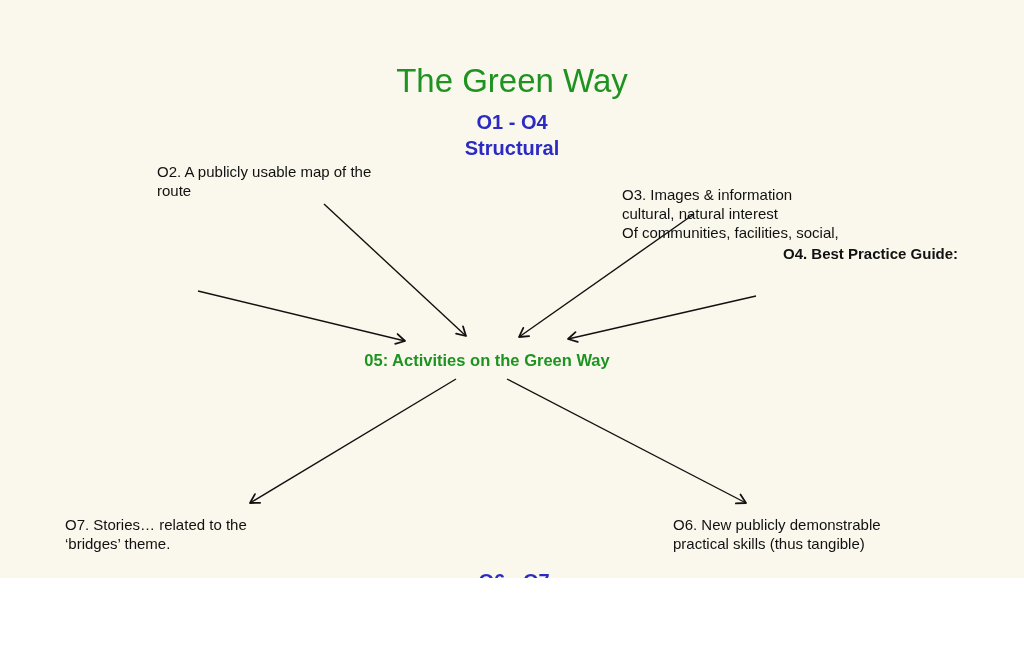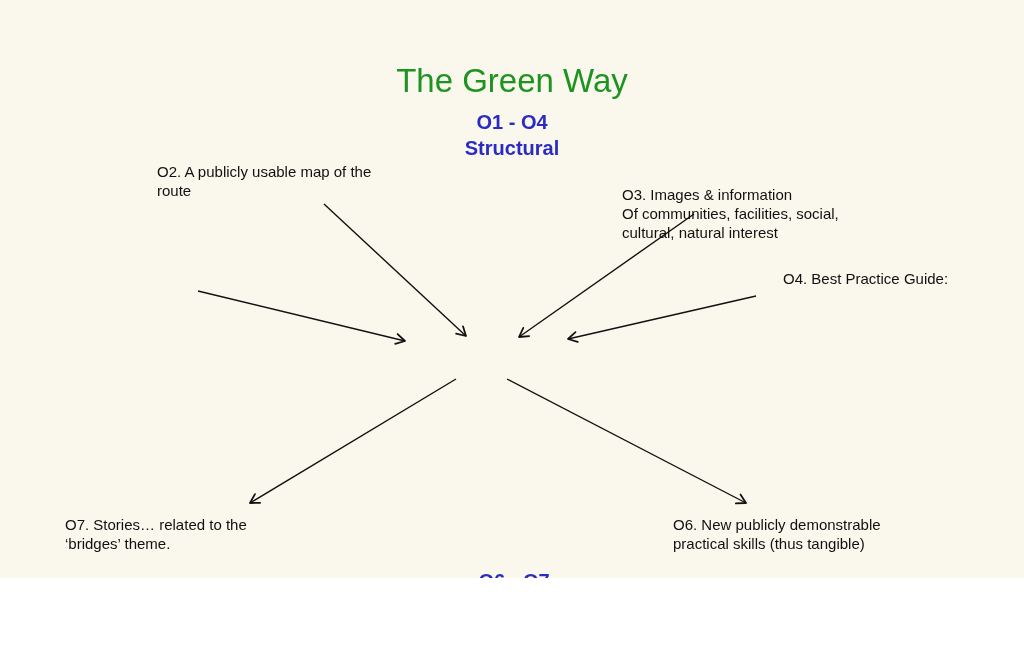--- a/index.html
+++ b/index.html
@@ -83,29 +83,30 @@
     <div>Structural</div>
   </div>
 
   <div class="label" style="left: 157px; top: 162px;">
     <div>O2. A publicly usable map of the</div>
     <div>route</div>
   </div>
 
   <div class="label" style="left: 622px; top: 153px; margin-top: 32px;">
     <div>O3. Images &amp; information</div>
+    <div>cultural, natural interest</div>
     <div>Of communities, facilities, social,</div>
-    <div>cultural, natural interest</div>
   </div>
 
 
-  <div class="label" style="left: 783px; top: 269px;">
+  <div class="label" style="left: 783px; top: 244px; font-weight: bold;">
     <div>O4. Best Practice Guide:</div>
   </div>
 
+  <div class="center-node">05: Activities on the Green Way</div>
 
   <div class="label" style="left: 65px; top: 515px;">
     <div>O7. Stories… related to the</div>
     <div>‘bridges’ theme.</div>
   </div>
 
   <div class="label" style="left: 673px; top: 515px;">
     <div>O6. New publicly demonstrable</div>
     <div>practical skills (thus tangible)</div>
   </div>

